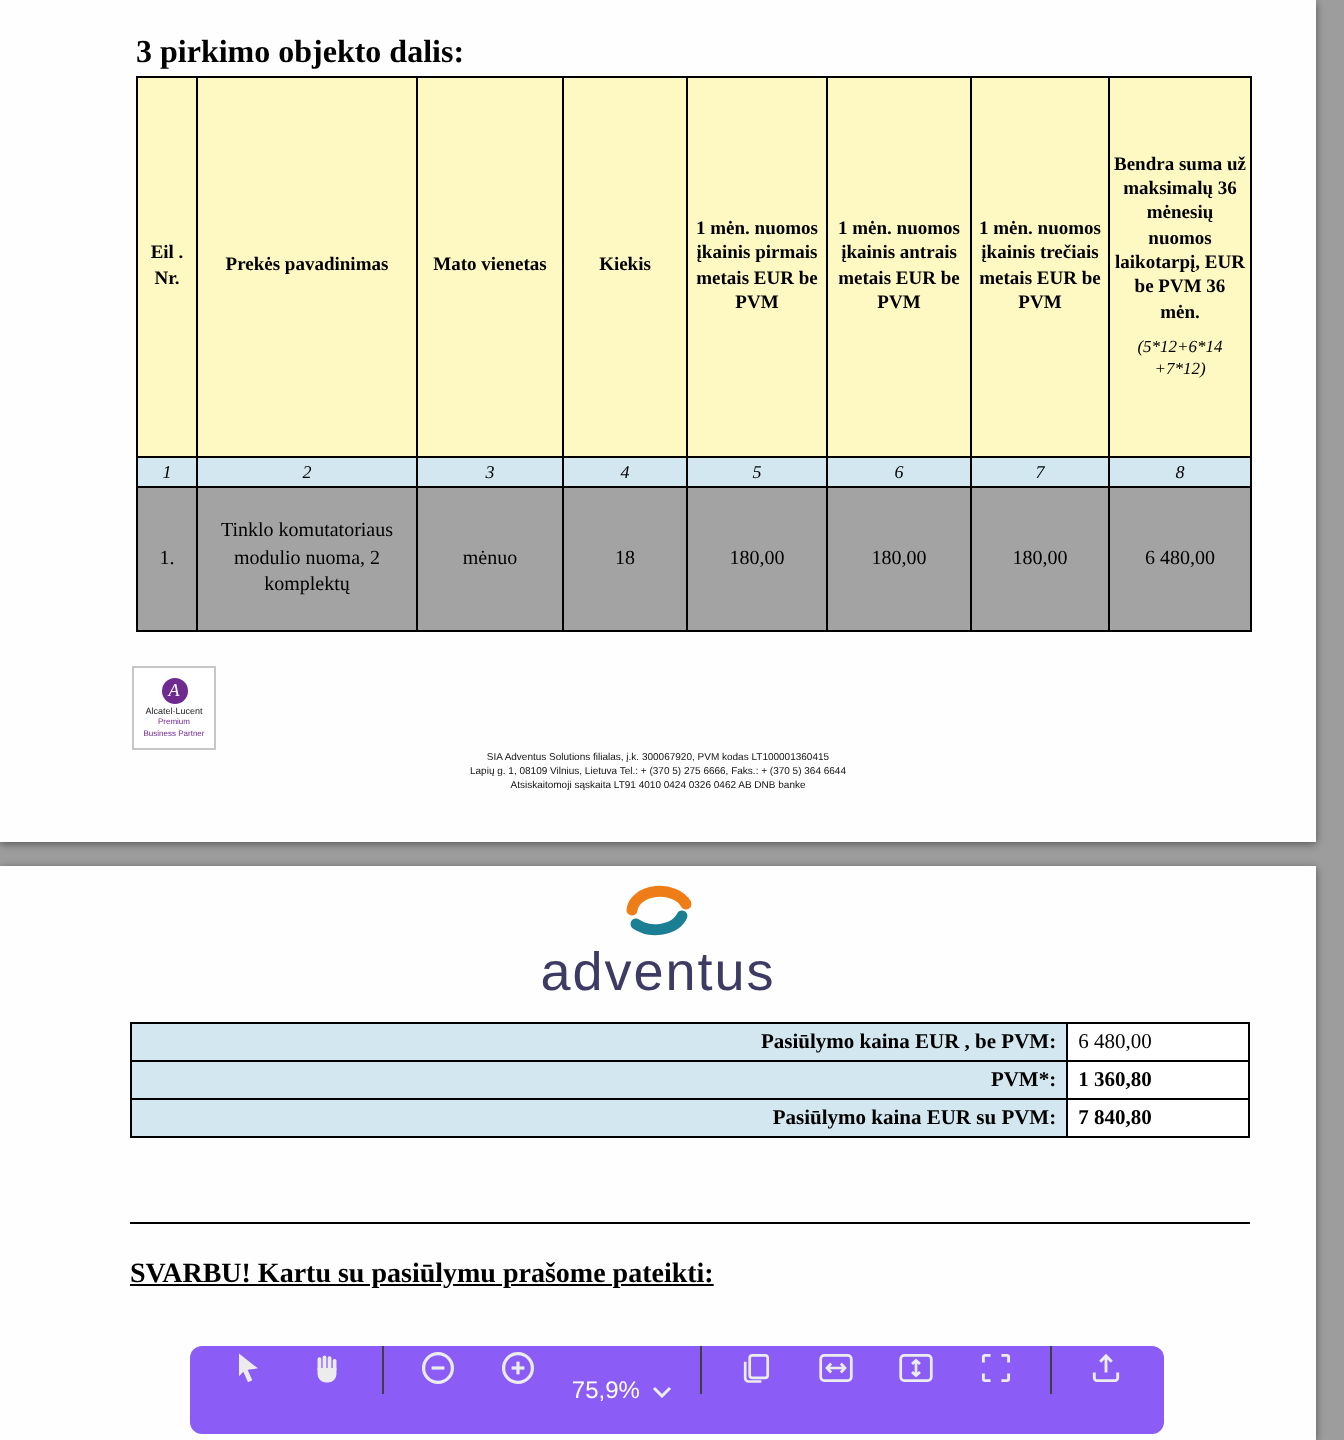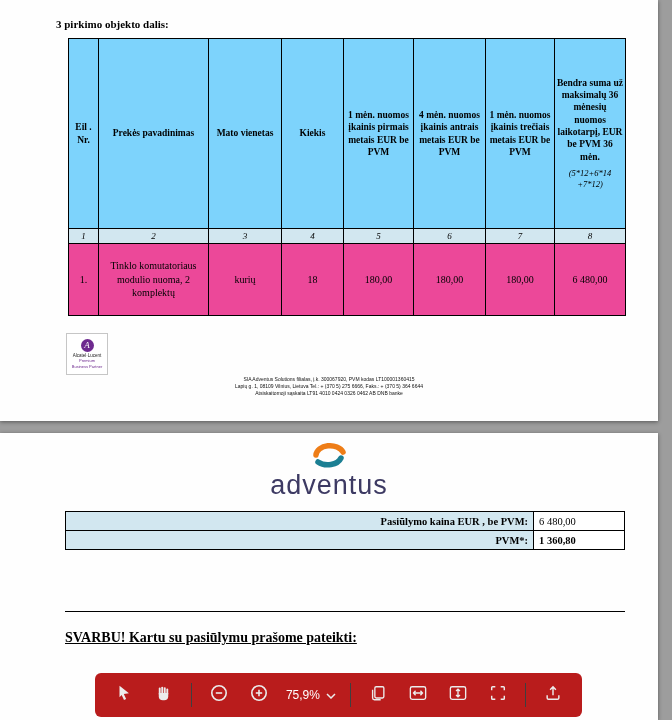--- a/index.html
+++ b/index.html
@@ -3,30 +3,30 @@
 <meta charset="utf-8">
 <style>
   html,body{margin:0;padding:0;background:#9d9d9d;}
   .screen{position:relative;width:672px;height:720px;background:#9d9d9d;overflow:hidden;
           font-family:"Liberation Serif",serif;color:#000;}
   .page{position:absolute;left:0;width:658px;background:#fefefe;box-shadow:0 1px 4px rgba(0,0,0,.45);}
   .page1{top:0;height:421px;}
   .page2{top:433px;height:287px;}
 
   
-  .p1-heading{position:absolute;left:56px;top:18px;font-size:11px;font-weight:bold;}
+  .p1-heading{position:absolute;left:68px;top:18px;font-size:16px;font-weight:bold;}
   .spec-table{position:absolute;left:68px;top:38px;width:557px;border-collapse:collapse;
               table-layout:fixed;text-align:center;}
   .spec-table td{border:1px solid #000;padding:1px 2px;vertical-align:middle;overflow:hidden;}
-  .spec-table tr.hdr td{background:#7dd3fc;font-weight:bold;font-size:9.5px;line-height:1.3;}
+  .spec-table tr.hdr td{background:#fef9c3;font-weight:bold;font-size:9.5px;line-height:1.3;}
   .spec-table tr.hdr{height:190px;}
   .spec-table tr.idx{height:15px;}
   .spec-table tr.idx td{background:#d2e7f0;font-style:italic;font-size:9px;}
   .spec-table tr.datarow{height:72px;}
-  .spec-table tr.datarow td{font-size:10px;background:#ec4899;line-height:1.35;}
+  .spec-table tr.datarow td{font-size:10px;background:#a3a3a3;line-height:1.35;}
   .col8-note{display:block;font-style:italic;font-weight:normal;font-size:8.5px;margin-top:5px;}
 
   .al-logo{position:absolute;left:66px;top:333px;width:40px;height:40px;border:1px solid #c6c6c6;
            background:#fff;display:flex;flex-direction:column;align-items:center;justify-content:center;
            gap:1px;font-family:"Liberation Sans",sans-serif;}
   .al-circle{width:13px;height:13px;border-radius:50%;background:#6e2a8f;color:#fff;font-size:9px;
              font-style:italic;display:flex;align-items:center;justify-content:center;
              font-family:"Liberation Serif",serif;}
   .al-name{font-size:4.5px;color:#222;}
   .al-sub{font-size:4px;color:#6e2a8f;text-align:center;line-height:1.15;}
@@ -48,22 +48,22 @@
   .pvm-note{position:absolute;left:65px;top:153px;width:560px;font-size:10.5px;
             text-align:justify;text-align-last:justify;}
   .fill-line{position:absolute;left:65px;top:178px;width:560px;border-bottom:1px solid #000;height:0;}
   .svarbu{position:absolute;left:65px;top:197px;font-size:14px;font-weight:bold;
           text-decoration:underline;}
   .attachment{position:absolute;left:65px;top:223px;width:560px;font-size:10.5px;line-height:17px;
               text-align:justify;text-decoration:underline;}
   .attachment .it{font-style:italic;}
 
   
-  .toolbar{position:absolute;left:95px;top:673px;width:487px;height:44px;background:#b91c1c;
-           border-radius:6px;display:flex;align-items:center;justify-content:space-between;
+  .toolbar{position:absolute;left:95px;top:673px;width:487px;height:44px;background:#8b5cf6;
+           border-radius:6px;display:flex;justify-content:space-between;
            padding:0 16px;box-sizing:border-box;font-family:"Liberation Sans",sans-serif;z-index:5;}
   .tb-btn{width:26px;height:26px;display:flex;align-items:center;justify-content:center;cursor:pointer;
           border-radius:4px;}
   .zoom-group{display:flex;align-items:center;gap:6px;color:#fff;font-size:12px;cursor:pointer;}
   .tb-divider{width:1px;height:24px;background:#3f3f3f;}
 </style>
 </head>
 <body>
 
 <div class="screen">
@@ -82,41 +82,41 @@
           <col style="width:69px">
           <col style="width:71px">
       </colgroup>
       <tbody>
           <tr class="hdr">
         <td>Eil . Nr.</td>
         <td>Prekės pavadinimas</td>
         <td>Mato vienetas</td>
         <td>Kiekis</td>
         <td>1 mėn. nuomos įkainis pirmais metais EUR be PVM</td>
-        <td>4 mėn. nuomos įkainis antrais metais EUR be PVM</td>
+        <td>1 mėn. nuomos įkainis antrais metais EUR be PVM</td>
         <td>1 mėn. nuomos įkainis trečiais metais EUR be PVM</td>
         <td>
           <span>Bendra suma už maksimalų 36 mėnesių nuomos laikotarpį, EUR be PVM 36 mėn.</span>
           <span class="col8-note">(5*12+6*14 +7*12)</span>
         </td>
       </tr>
       <tr class="idx">
         <td>1</td>
         <td>2</td>
         <td>3</td>
         <td>4</td>
         <td>5</td>
         <td>6</td>
         <td>7</td>
         <td>8</td>
       </tr>
       <tr class="datarow">
         <td>1.</td>
         <td>Tinklo komutatoriaus modulio nuoma, 2 komplektų</td>
-        <td>kurių</td>
+        <td>mėnuo</td>
         <td>18</td>
         <td>180,00</td>
         <td>180,00</td>
         <td>180,00</td>
         <td>6 480,00</td>
       </tr>
     </tbody>
       </table>
 
     <div class="al-logo">
@@ -146,20 +146,24 @@
 
     <table class="price-table">
       <tbody>
           <tr class="price-row">
         <td class="price-label">Pasiūlymo kaina EUR , be PVM:</td>
         <td class="price-value">6 480,00</td>
       </tr>
       <tr class="price-row">
         <td class="price-label">PVM*:</td>
         <td class="price-value">1 360,80</td>
+      </tr>
+      <tr class="price-row">
+        <td class="price-label">Pasiūlymo kaina EUR su PVM:</td>
+        <td class="price-value">7 840,80</td>
       </tr>
     </tbody>
       </table>
 
     <div class="fill-line"></div>
     <div class="svarbu">SVARBU! Kartu su pasiūlymu prašome pateikti:</div>
   </div>
 
   <div class="toolbar">
     <div class="tb-btn">

